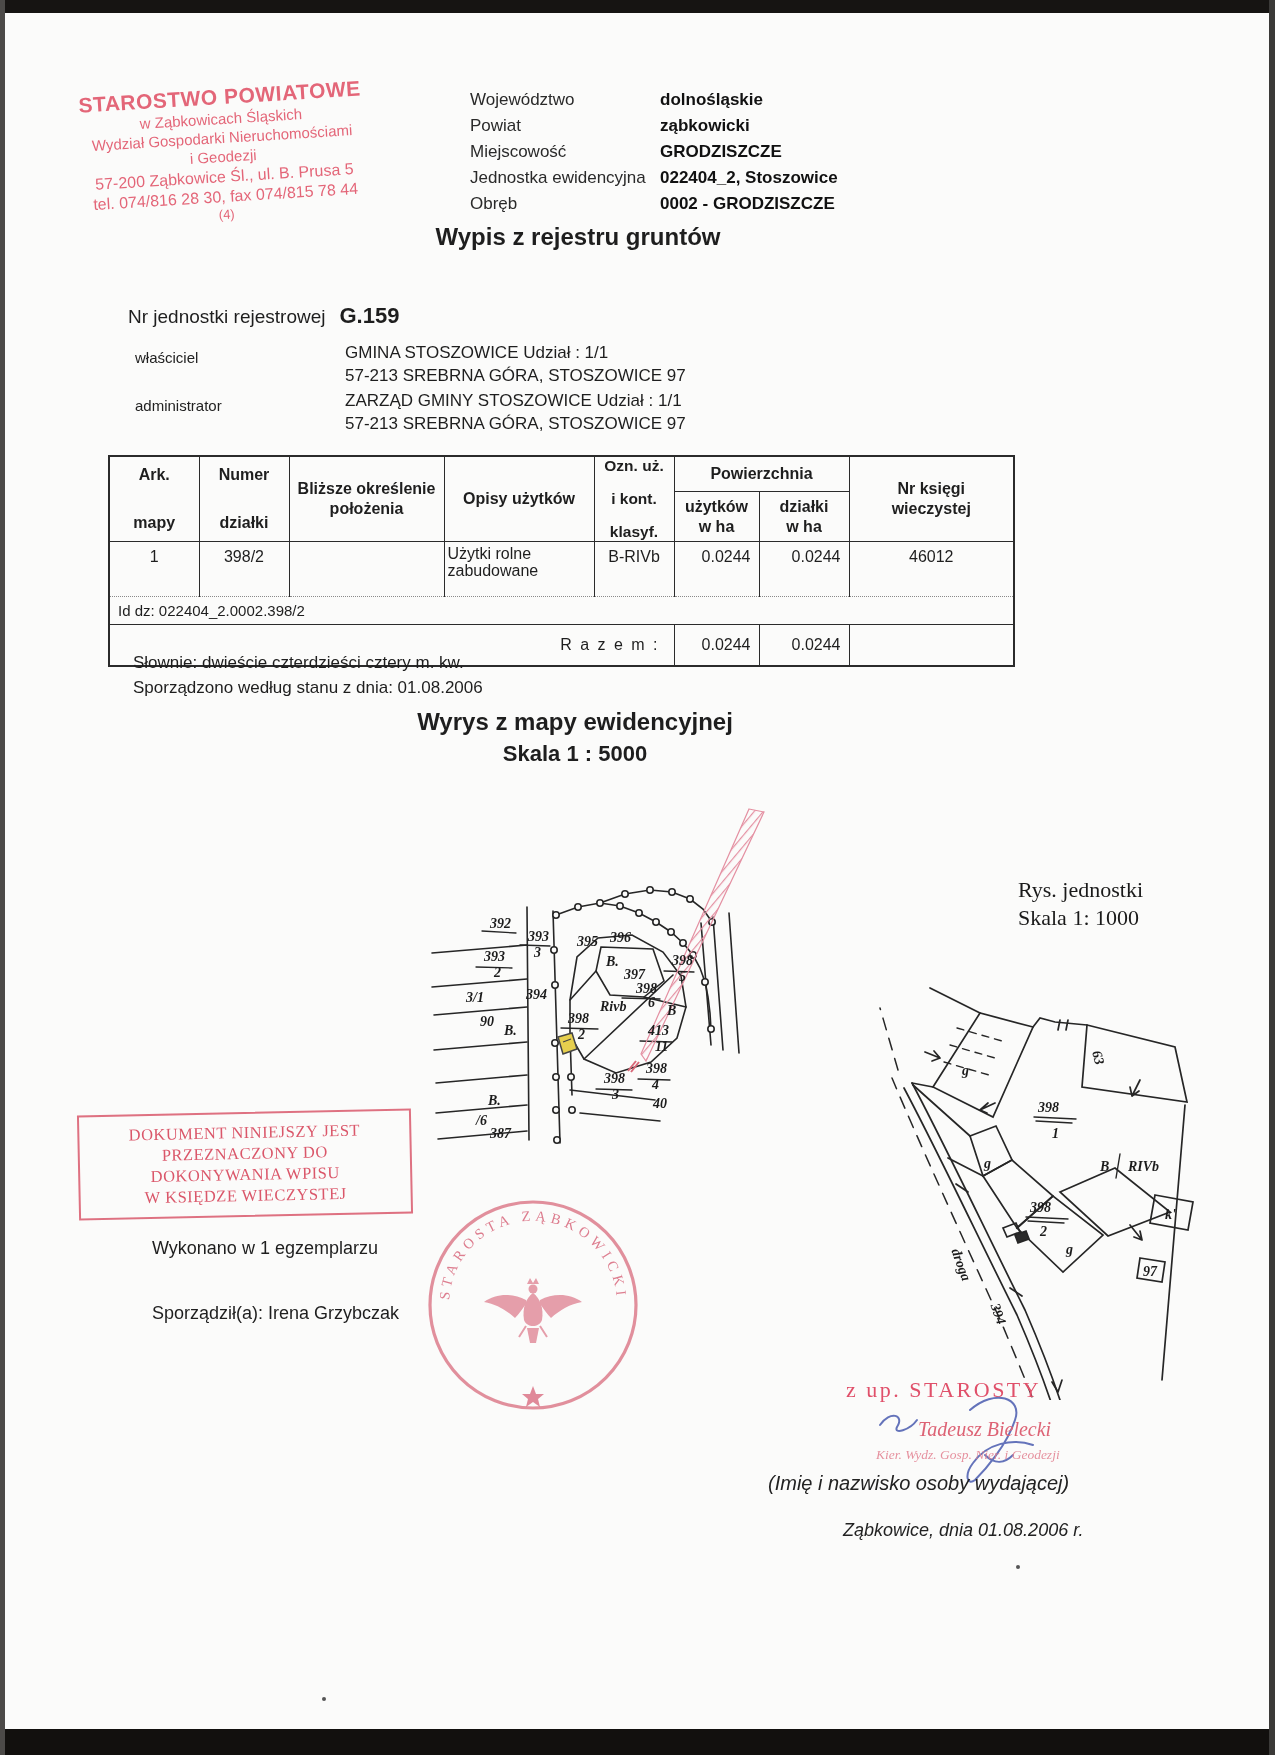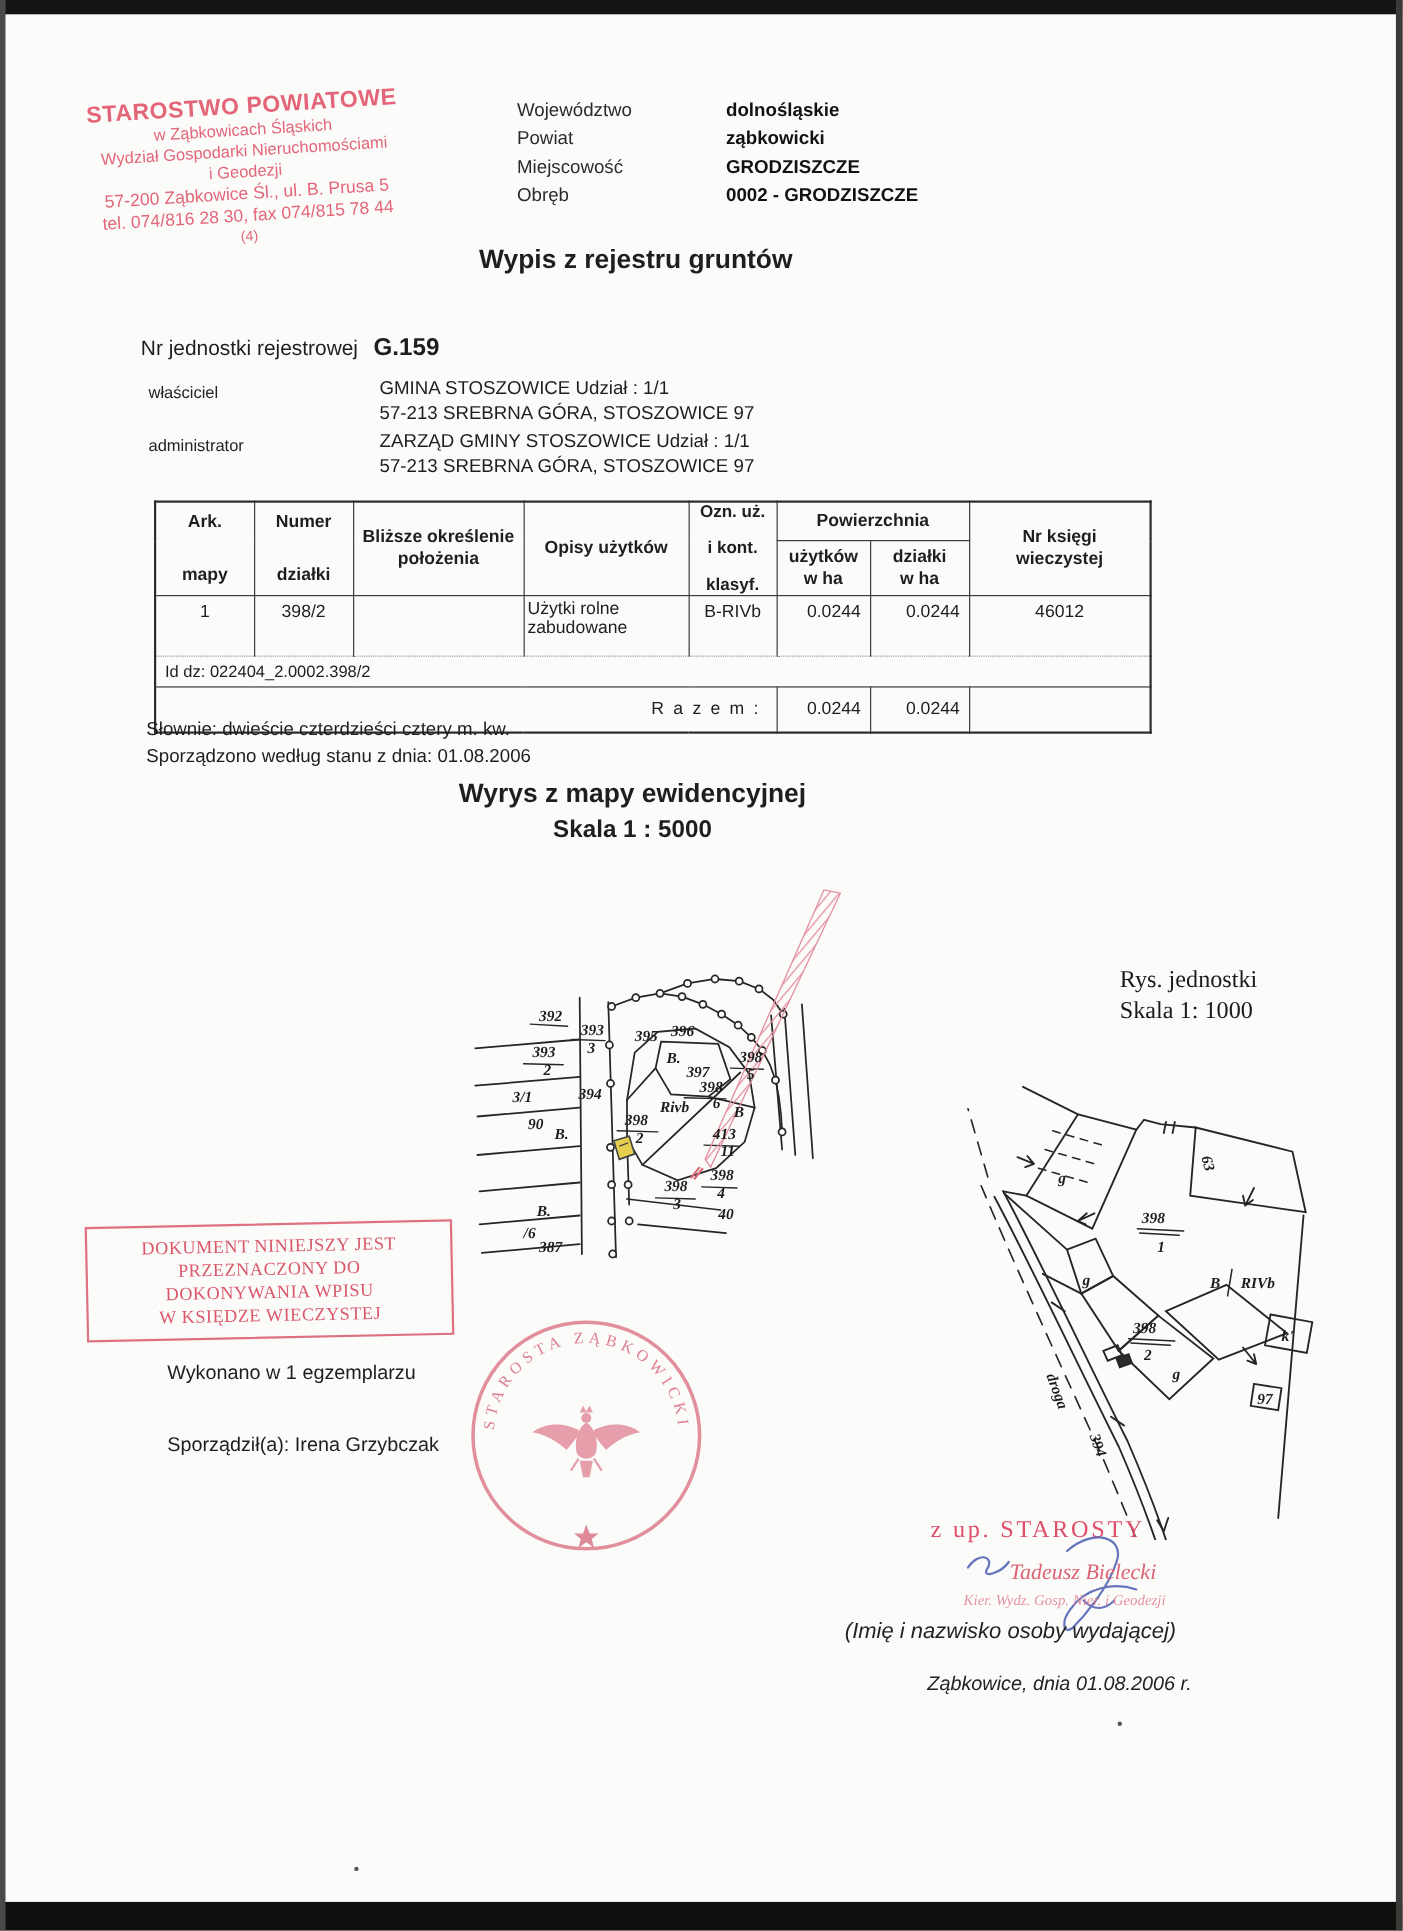--- a/index.html
+++ b/index.html
@@ -35,21 +35,21 @@
   .doc-subtitle{font-size:24px;font-weight:bold;margin-top:7px;}
 
   .registry{position:absolute;left:128px;top:303px;}
   .registry .rlabel{font-size:19px;}
   .registry .rvalue{font-size:22px;font-weight:bold;margin-left:14px;}
 
   .party-role{position:absolute;left:135px;font-size:15px;color:#222;}
   .party-lines{position:absolute;left:345px;font-size:17px;line-height:23px;}
 
   
-  .reg-table{position:absolute;left:140px;top:455px;width:905px;border-collapse:collapse;
+  .reg-table{position:absolute;left:108px;top:455px;width:905px;border-collapse:collapse;
     border:2.5px solid #2b2b2b;table-layout:fixed;padding-left:28px;}
   .reg-table th,.reg-table td{border:1.6px solid #2b2b2b;font-weight:normal;
     font-size:16px;text-align:center;padding:0;}
   .reg-table th{font-weight:bold;}
   .hwrap{display:flex;flex-direction:column;justify-content:center;gap:2px;}
   .hwrap.spread{height:66px;justify-content:space-between;padding:5px 0;}
   .hwrap.triple{gap:15px;font-size:15.5px;}
   .row-data td{height:48px;vertical-align:top;border-bottom:1.6px dotted #8a8a8a;}
   .cell-opisy{text-align:left !important;font-size:14.5px;line-height:17px;padding:3px 2px 0 3px !important;}
   .cell-num{text-align:right !important;padding:6px 8px 0 0 !important;font-size:15.5px;}
@@ -117,20 +117,24 @@
       <span class="mlabel">Województwo</span>
       <span class="mvalue">dolnośląskie</span>
     </div>
     <div class="mrow">
       <span class="mlabel">Powiat</span>
       <span class="mvalue">ząbkowicki</span>
     </div>
     <div class="mrow">
       <span class="mlabel">Miejscowość</span>
       <span class="mvalue">GRODZISZCZE</span>
+    </div>
+    <div class="mrow">
+      <span class="mlabel">Jednostka ewidencyjna</span>
+      <span class="mvalue">022404_2, Stoszowice</span>
     </div>
     <div class="mrow">
       <span class="mlabel">Obręb</span>
       <span class="mvalue">0002 - GRODZISZCZE</span>
     </div>
   </div>
 
   <div class="titles">
     <div class="doc-subtitle">Wypis z rejestru gruntów</div>
   </div>

